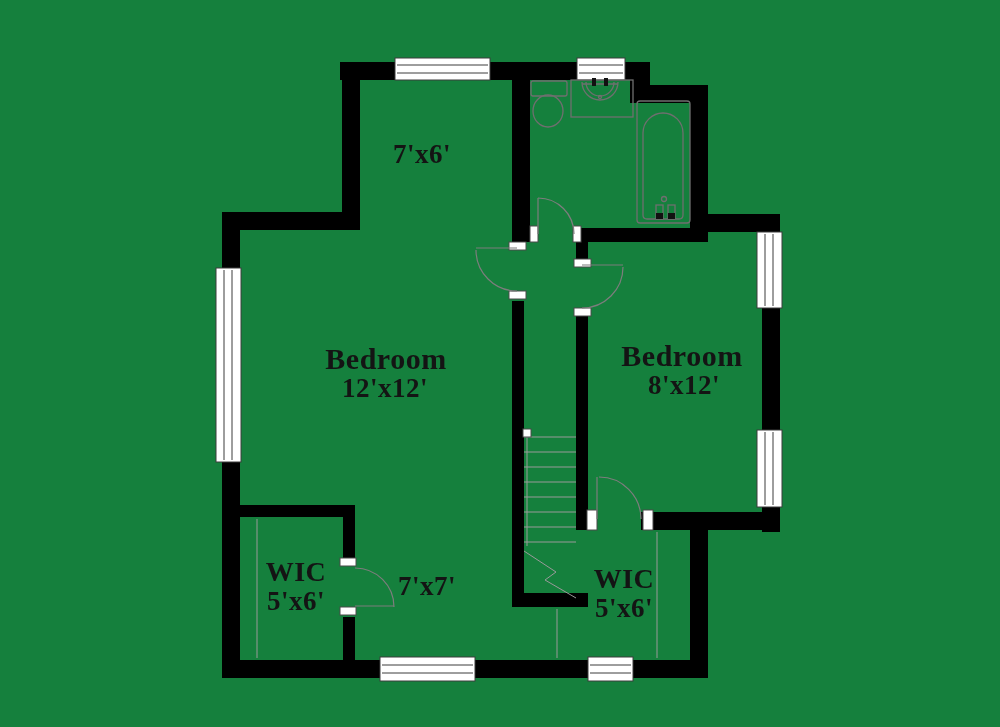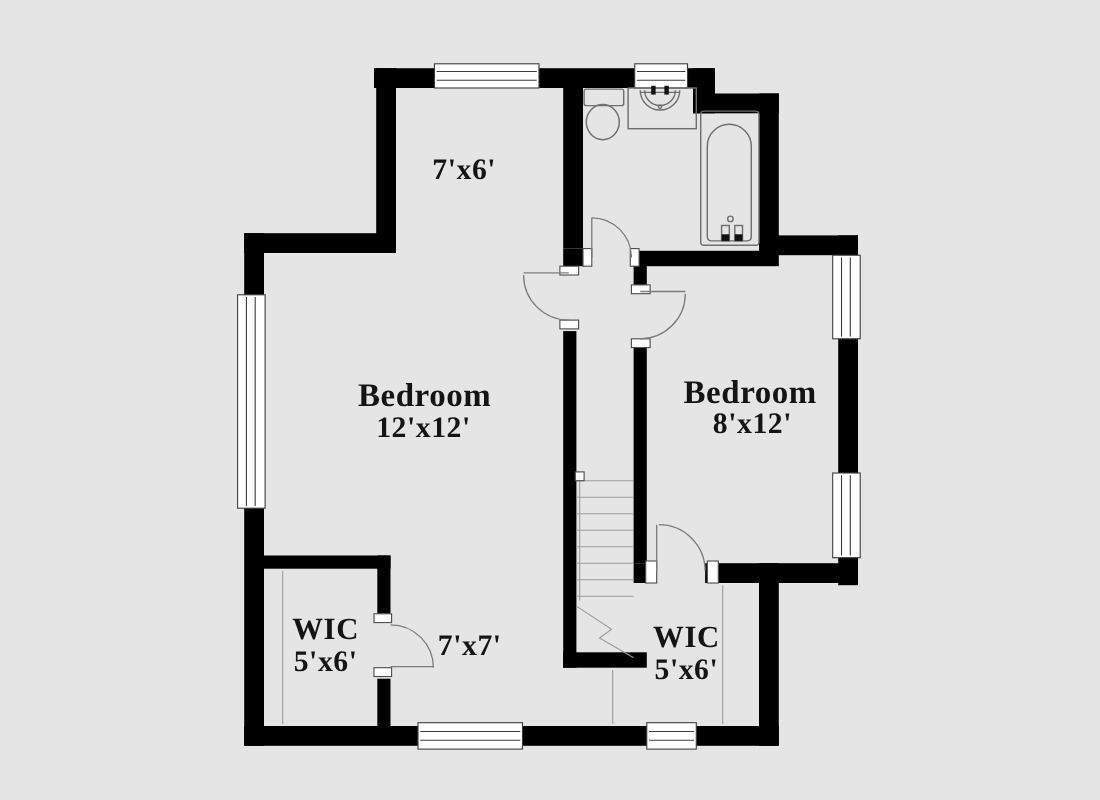--- a/index.html
+++ b/index.html
@@ -1,19 +1,19 @@
 <!DOCTYPE html>
 <html><head>
 <meta charset="utf-8">
 <style>
   html,body{margin:0;padding:0;background:#ffffff;}
   .stage{
     position:relative;
     width:1000px;height:727px;
-    background:#e5e5e5;
+    background:#15803d;
     overflow:hidden;
     font-family:"Liberation Serif", serif;
     text-align:center;
   }
   svg{position:absolute;left:0;top:0;}
   .wall{fill:#000000;stroke:none;}
   .win{fill:#ffffff;stroke:#3c3c3c;stroke-width:1;}
   .winline{stroke:#3c3c3c;stroke-width:1;}
   .jamb{fill:#ffffff;stroke:#4a4a4a;stroke-width:1;}
   .door{fill:none;stroke:#7d7d7d;stroke-width:1.2;}

